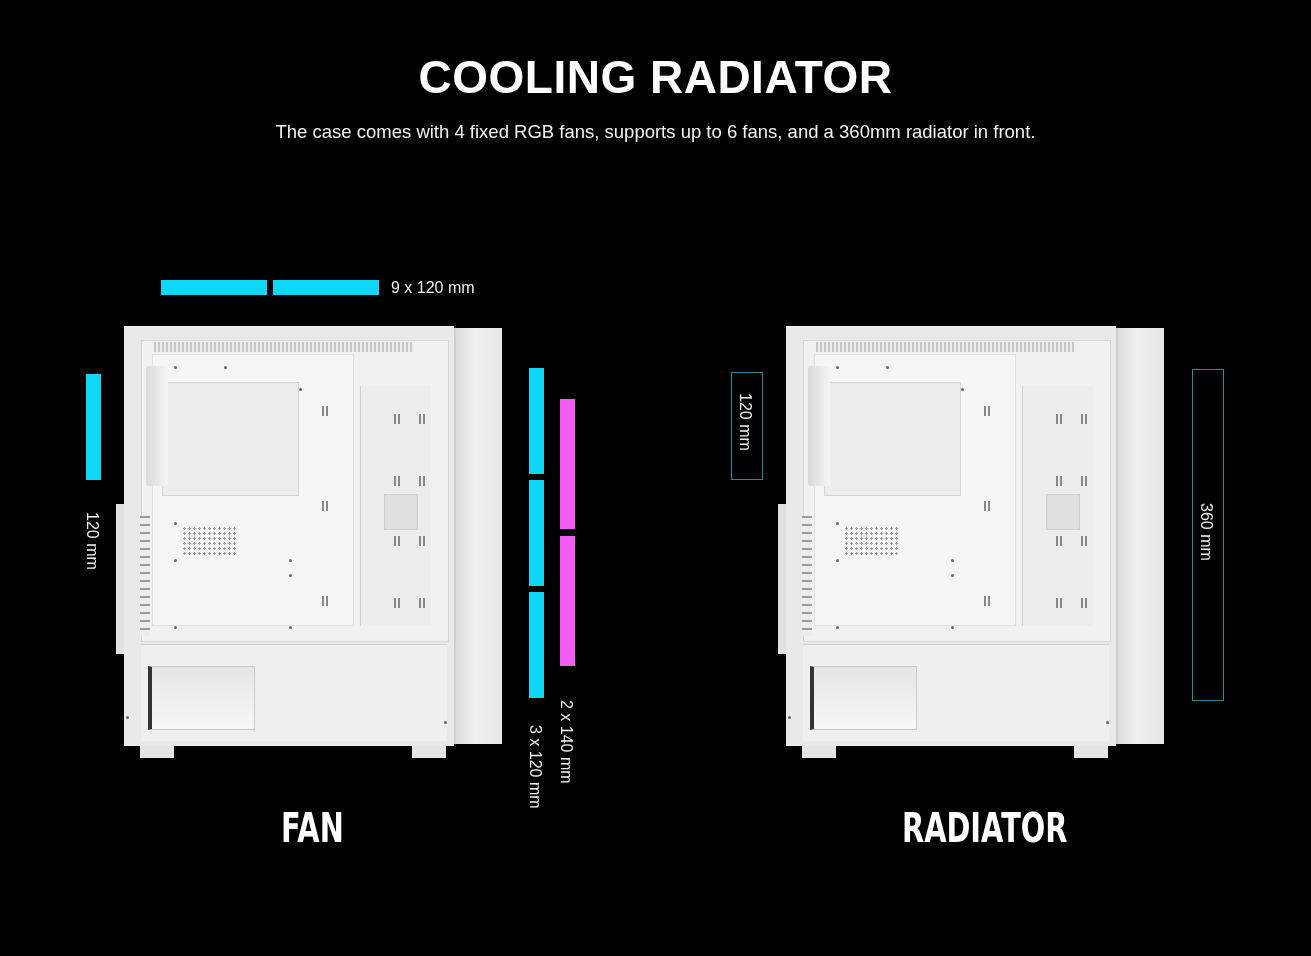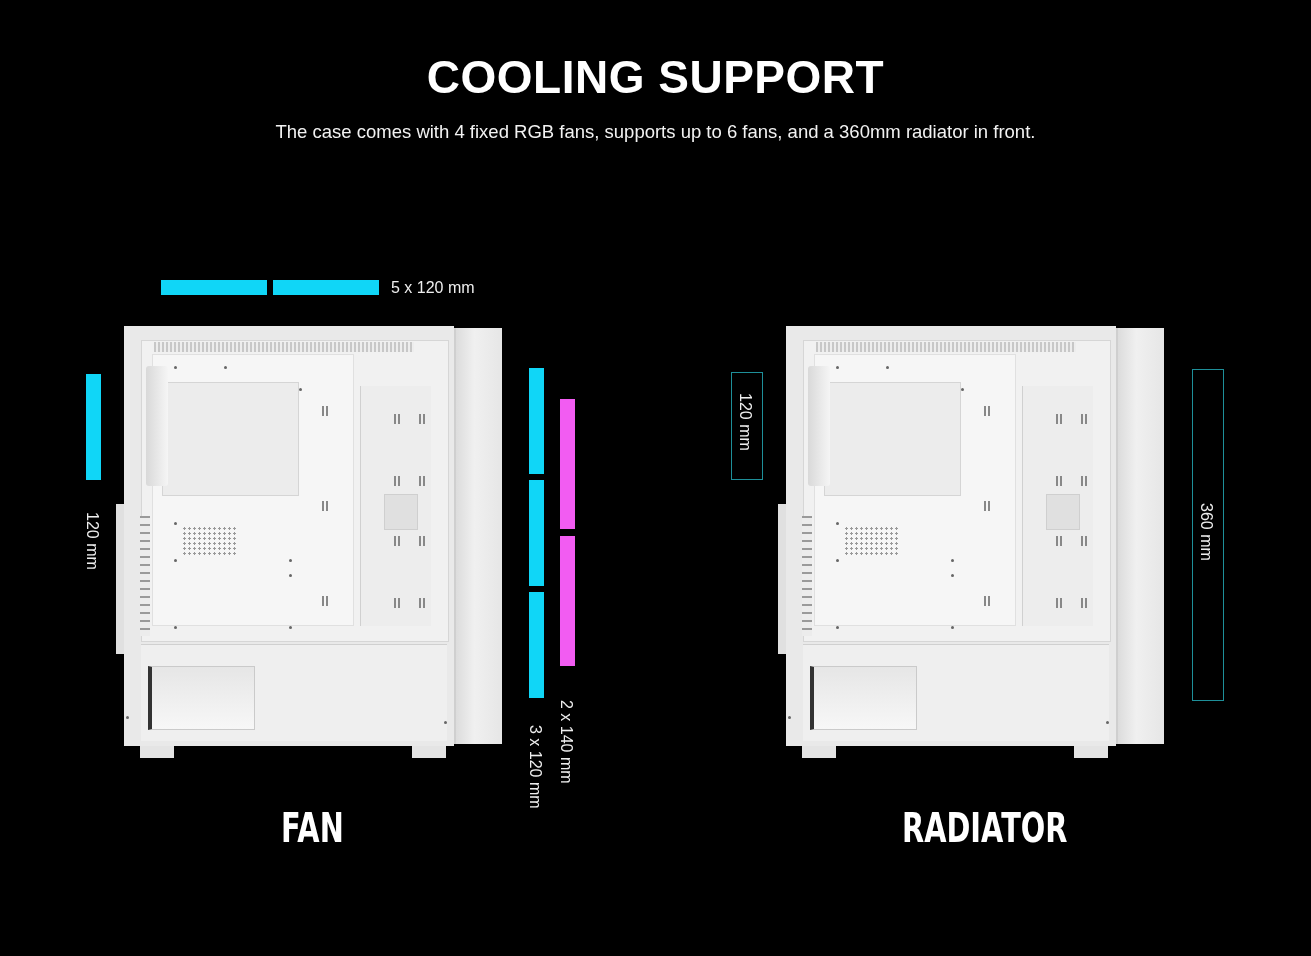--- a/index.html
+++ b/index.html
@@ -61,28 +61,28 @@
     .case .foot.l { left: 16px; } .case .foot.r { left: 288px; }
     .case .sidestrip { position: absolute; left: -8px; top: 178px; width: 8px; height: 150px;
       background: #e0e0e0; }
     .dot { position: absolute; width: 3px; height: 3px; background: #666; border-radius: 50%; }
     .slotpair { position: absolute; width: 6px; height: 10px;
       border-left: 2px solid #888; border-right: 2px solid #888; box-sizing: border-box; }
   </style>
 </head>
 <body>
 
-<div class="title">COOLING SUPPORT</div>
+<div class="title">COOLING RADIATOR</div>
 <div class="subtitle">The case comes with 4 fixed RGB fans, supports up to 6 fans, and a 360mm radiator in front.</div>
 
 <div>
 
   <div class="bar cyan" style="left:161px;top:280px;width:106px;height:15px;"></div>
   <div class="bar cyan" style="left:273px;top:280px;width:106px;height:15px;"></div>
-  <div class="label" style="left:391px;top:279px;">5 x 120 mm</div>
+  <div class="label" style="left:391px;top:279px;">9 x 120 mm</div>
 
   <div class="bar cyan" style="left:86px;top:374px;width:15px;height:106px;"></div>
   <div class="vlabel" style="left:83px;top:512px;">120 mm</div>
 
   <div class="case" style="left:124px;top:326px;">
     <div class="sidestrip"></div>
     <div class="body"></div>
     <div class="front"></div>
     <div class="window"></div>
     <div class="mesh" style="left:30px;top:16px;"></div>

